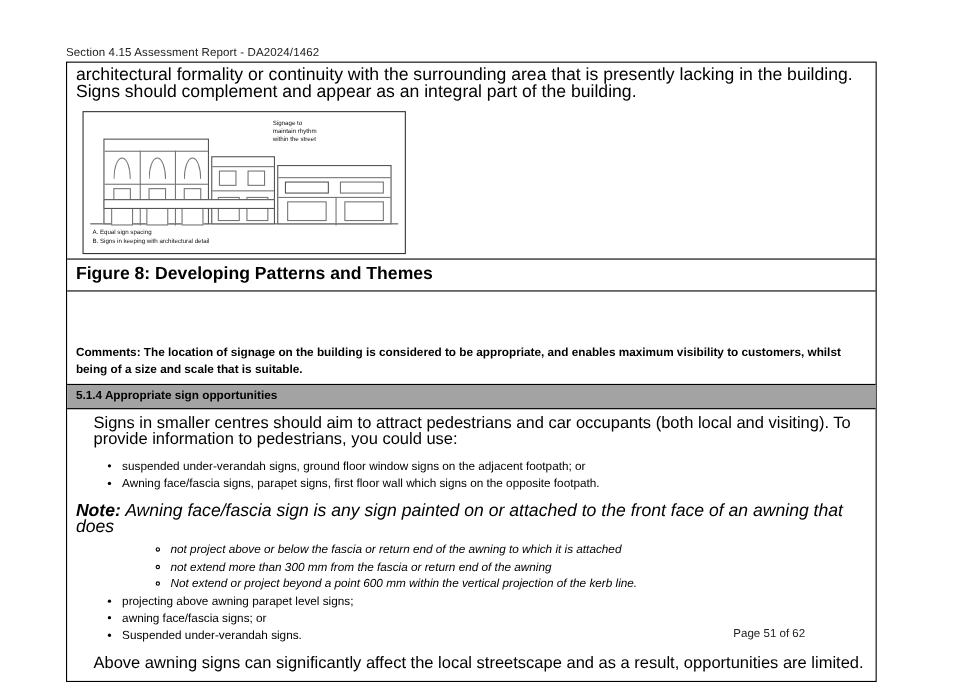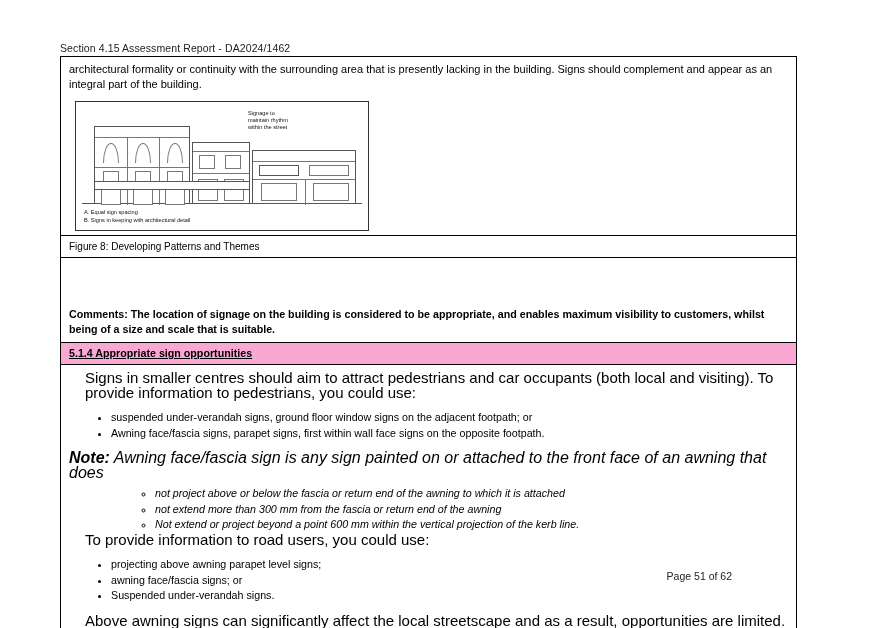--- a/index.html
+++ b/index.html
@@ -32,57 +32,56 @@
   .doc-box {
     position: absolute;
     left: 60px;
     top: 56px;
     width: 737px;
     border: 1px solid #000;
     box-sizing: border-box;
     background: #fff;
   }
   .para {
-    font-size: 11px;
+    font-size: 16px;
     line-height: 14.5px;
     padding: 5px 8px 2px 8px;
   }
   .figure-wrap {
     padding: 8px 8px 4px 14px;
   }
   .figure-frame {
     width: 292px;
     height: 128px;
     border: 1px solid #333;
     background: #fff;
     position: relative;
     overflow: hidden;
   }
   .fig-caption-cell {
     border-top: 1px solid #000;
     border-bottom: 1px solid #000;
     padding: 5px 8px 5px 8px;
-    font-size: 10px;
-    font-weight: normal;
+    font-size: 16px;
+    font-weight: bold;
   }
   .comments-cell {
     padding: 5px 8px 6px 8px;
     font-size: 10.7px;
     font-weight: bold;
     line-height: 14.5px;
     border-bottom: 1px solid #000;
     margin-top: 44px;
   }
   .section-head {
-    background: #f9a8d4;
+    background: #a3a3a3;
     border-bottom: 1px solid #000;
     padding: 4px 8px 5px 8px;
     font-size: 10.7px;
     font-weight: bold;
-    text-decoration: underline;
   }
   .body-block {
     padding: 6px 8px 6px 8px;
   }
   .body-block p {
     margin: 0 0 10px 16px;
     font-size: 15px;
     line-height: 14.5px;
   }
   ul.disc {
@@ -252,35 +251,34 @@
 
     <div class="comments-cell">Comments: The location of signage on the building is considered to be appropriate, and enables maximum visibility to customers, whilst being of a size and scale that is suitable.</div>
 
     <div class="section-head">5.1.4 Appropriate sign opportunities</div>
 
     <div class="body-block">
       <p>Signs in smaller centres should aim to attract pedestrians and car occupants (both local and visiting). To provide information to pedestrians, you could use:</p>
 
       <ul class="disc">
         <li>suspended under-verandah signs, ground floor window signs on the adjacent footpath; or</li>
-        <li>Awning face/fascia signs, parapet signs, first within wall face signs on the opposite footpath.</li>
+        <li>Awning face/fascia signs, parapet signs, first floor wall which signs on the opposite footpath.</li>
       </ul>
 
       <div class="note">
         <b>Note:</b>
         <span>Awning face/fascia sign is any sign painted on or attached to the front face of an awning that does</span>
       </div>
 
       <ul class="circ">
         <li>not project above or below the fascia or return end of the awning to which it is attached</li>
         <li>not extend more than 300 mm from the fascia or return end of the awning</li>
         <li>Not extend or project beyond a point 600 mm within the vertical projection of the kerb line.</li>
       </ul>
 
-      <p>To provide information to road users, you could use:</p>
 
       <ul class="disc">
         <li>projecting above awning parapet level signs;</li>
         <li>awning face/fascia signs; or</li>
         <li>Suspended under-verandah signs.</li>
       </ul>
 
       <p style="margin-bottom:2px;">Above awning signs can significantly affect the local streetscape and as a result, opportunities are limited.</p>
     </div>
 

